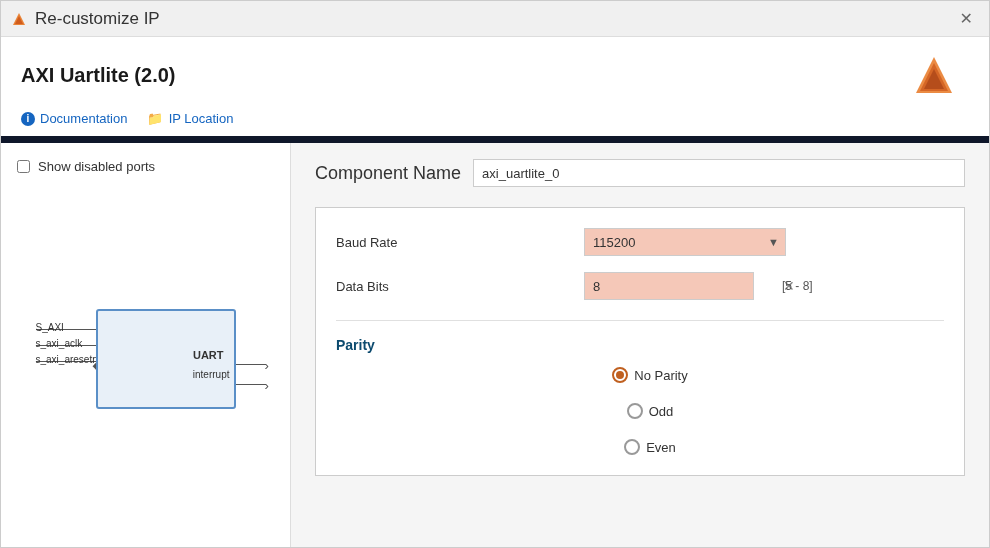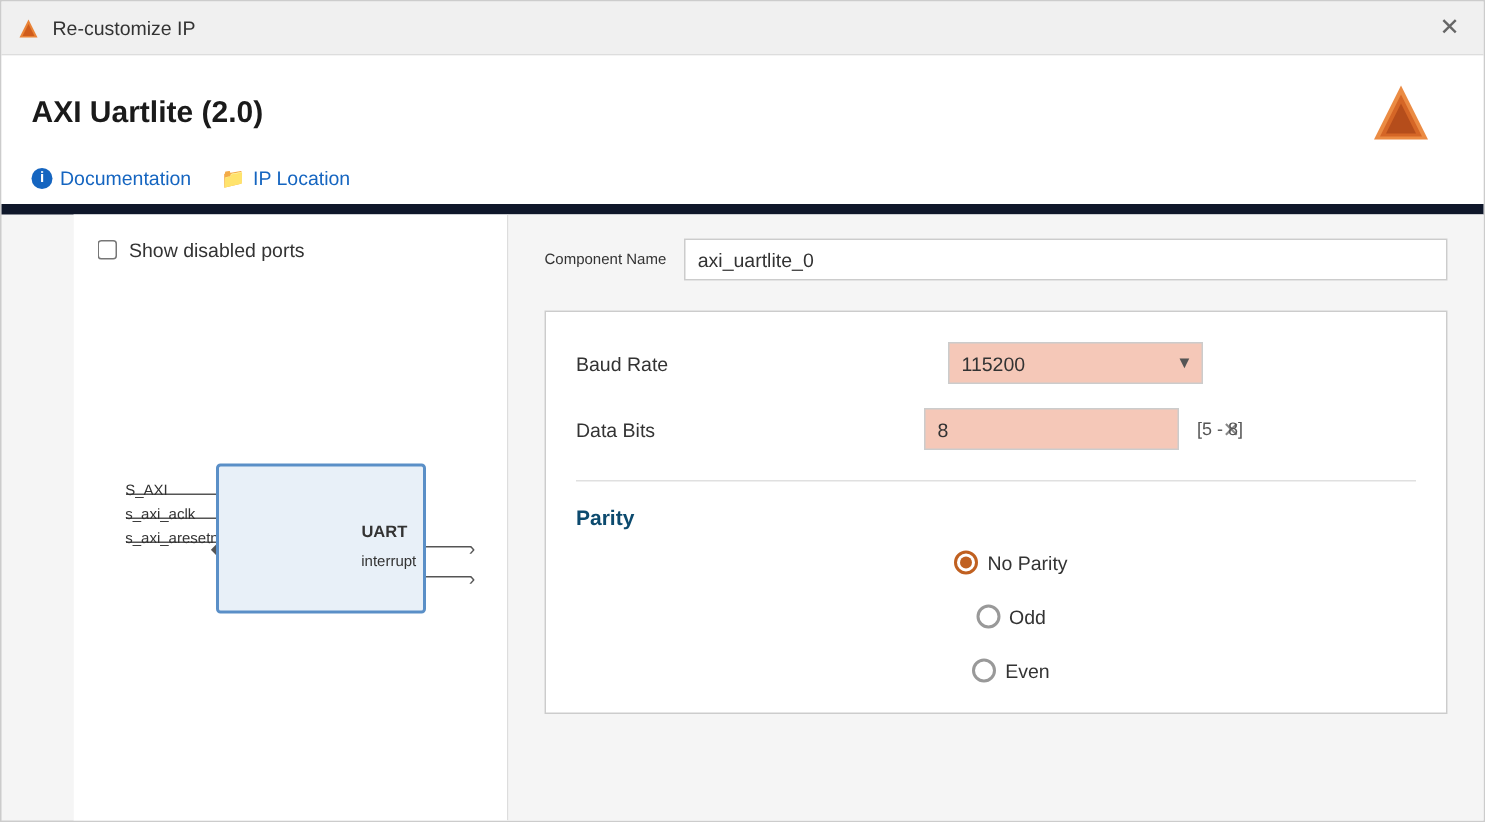--- a/index.html
+++ b/index.html
@@ -31,21 +31,21 @@
     .title-bar-left {
       display: flex;
       align-items: center;
       gap: 8px;
     }
     .title-icon {
       width: 16px;
       height: 16px;
     }
     .title-text {
-      font-size: 13px;
+      font-size: 17px;
       color: #333;
     }
     .close-btn {
       font-size: 16px;
       color: #666;
       cursor: pointer;
       background: none;
       border: none;
       padding: 2px 6px;
       line-height: 1;
@@ -91,21 +91,20 @@
       font-weight: bold;
     }
     .folder-icon {
       font-size: 13px;
     }
     .content-area {
       display: flex;
       flex: 1;
       background: #f5f5f5;
       overflow: hidden;
-      margin-left: 48px;
     }
     .left-panel {
       width: 290px;
       border-right: 1px solid #ddd;
       padding: 16px;
       background: #fff;
       display: flex;
       flex-direction: column;
     }
     .checkbox-row {
@@ -182,21 +181,21 @@
       background: #f5f5f5;
       overflow-y: auto;
     }
     .component-name-row {
       display: flex;
       align-items: center;
       gap: 12px;
       margin-bottom: 20px;
     }
     .component-name-label {
-      font-size: 10px;
+      font-size: 18px;
       color: #333;
       white-space: nowrap;
       text-align: center;
     }
     .component-name-input {
       flex: 1;
       height: 28px;
       border: 1px solid #ccc;
       background: #fff;
       padding: 0 8px;
@@ -249,21 +248,21 @@
     .field-label {
       font-size: 13px;
       color: #333;
       width: 220px;
     }
     .baud-select-wrapper {
       display: flex;
       align-items: center;
       background: #f5c8b8;
       border: 1px solid #ccc;
-      width: 170px;
+      width: 202px;
       height: 28px;
     }
     .baud-select {
       flex: 1;
       border: none;
       background: transparent;
       padding: 0 8px;
       font-size: 13px;
       color: #333;
       appearance: none;
@@ -271,21 +270,21 @@
       cursor: pointer;
     }
     .dropdown-arrow {
       padding: 0 6px;
       font-size: 11px;
       color: #555;
     }
     .data-bits-row {
       display: flex;
       align-items: center;
-      gap: 12px;
+      gap: 28px;
       margin-bottom: 20px;
     }
     .data-bits-input-wrapper {
       display: flex;
       align-items: center;
       background: #f5c8b8;
       border: 1px solid #ccc;
       width: 170px;
       height: 28px;
     }

